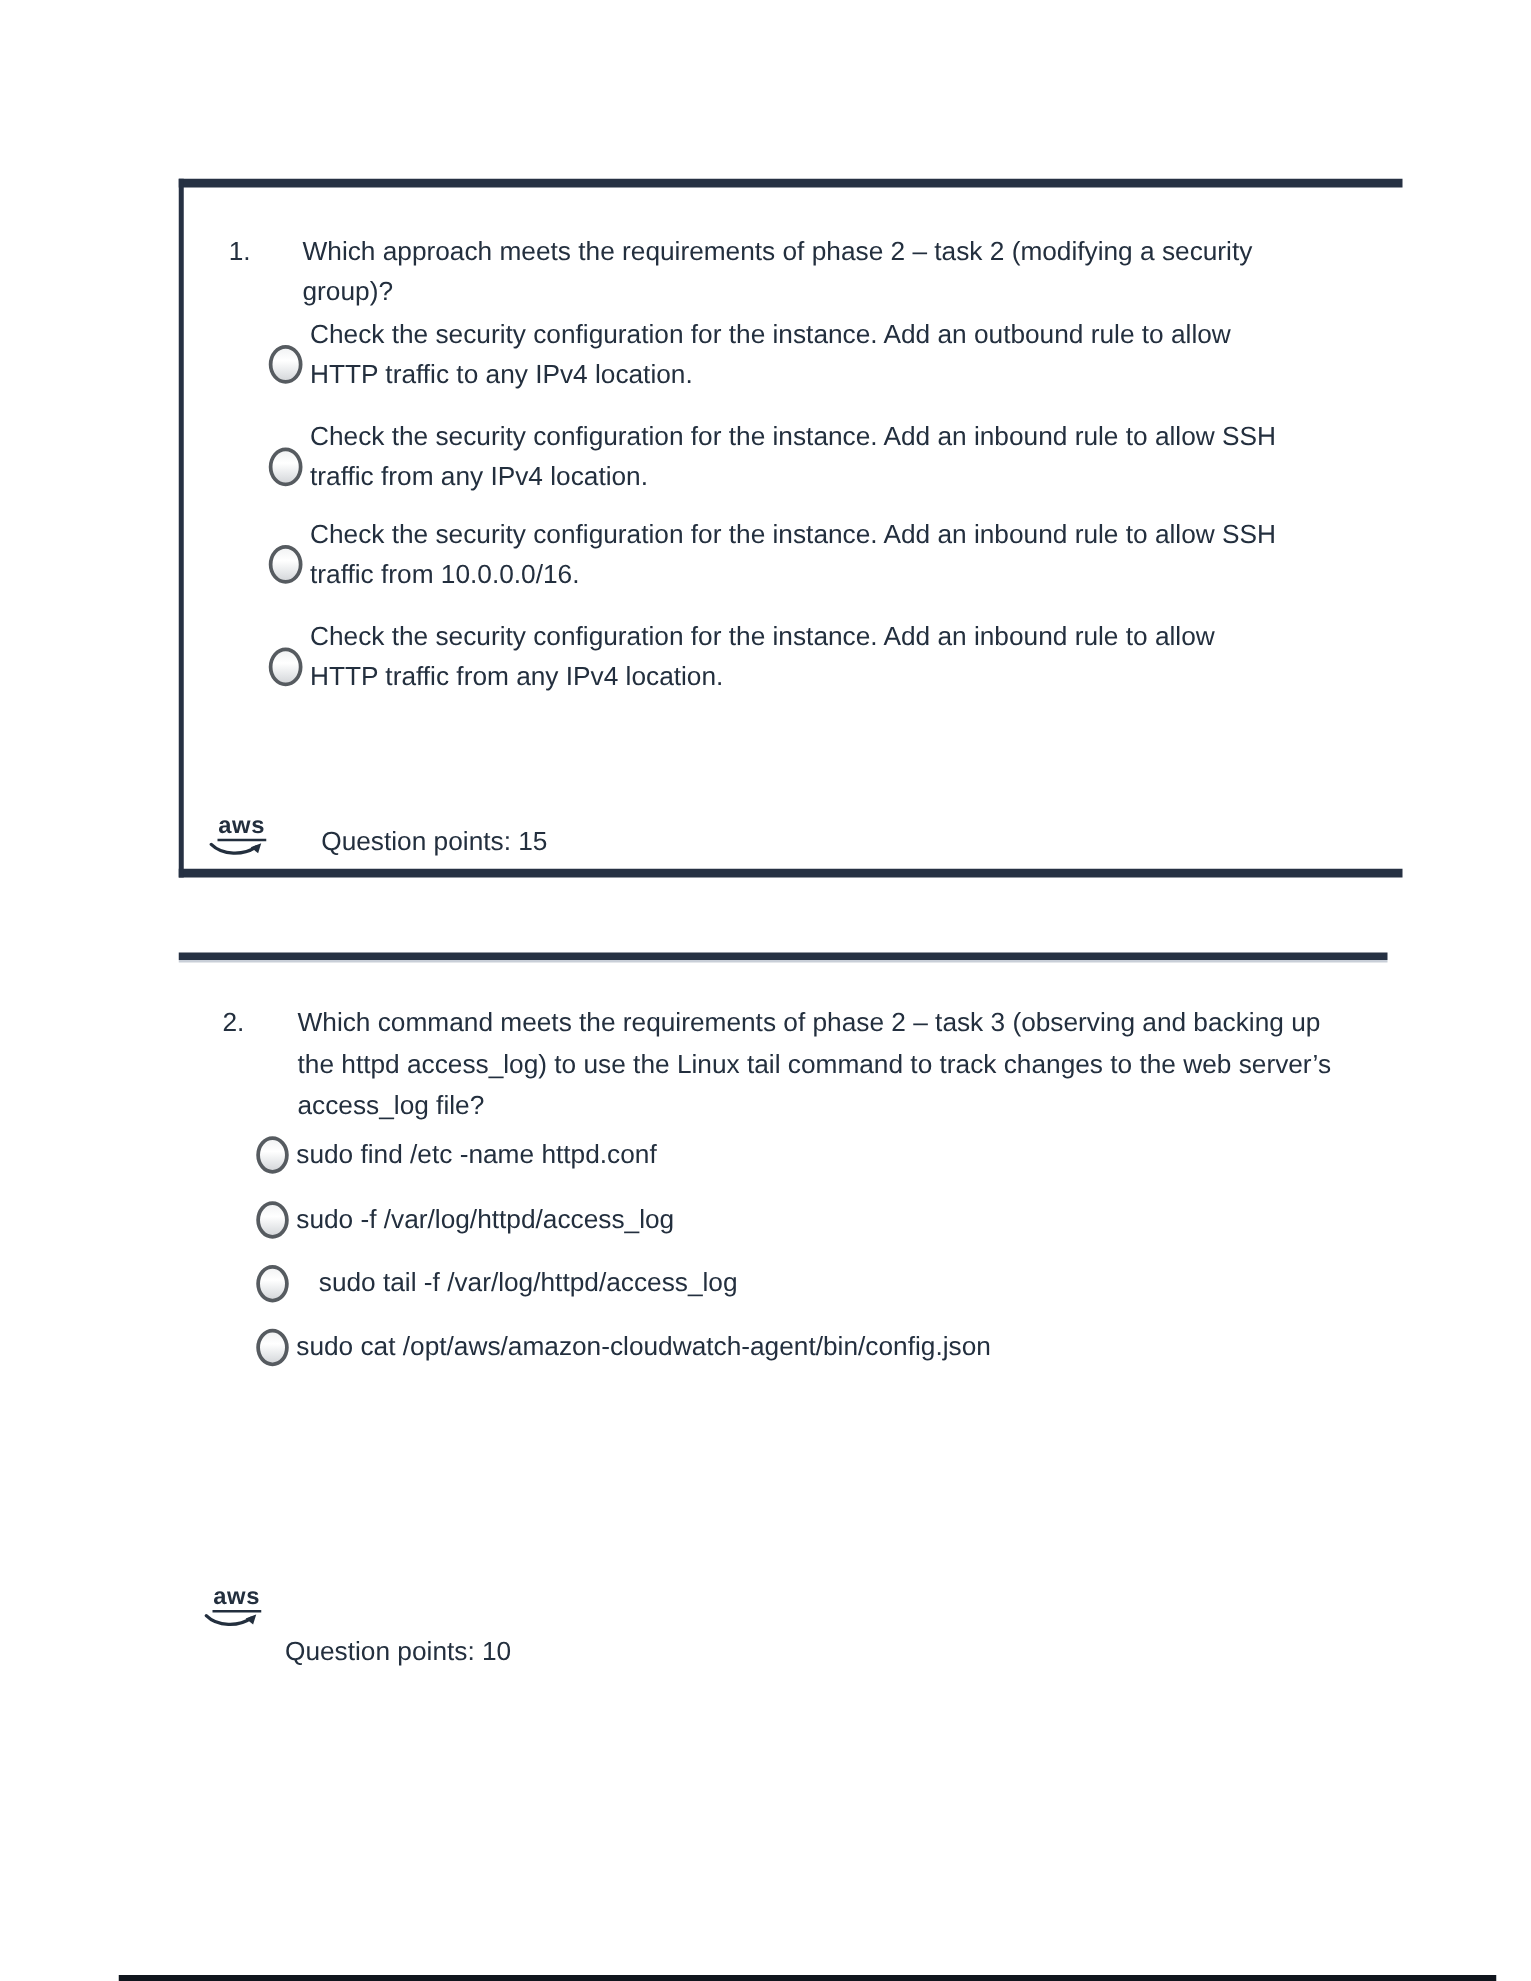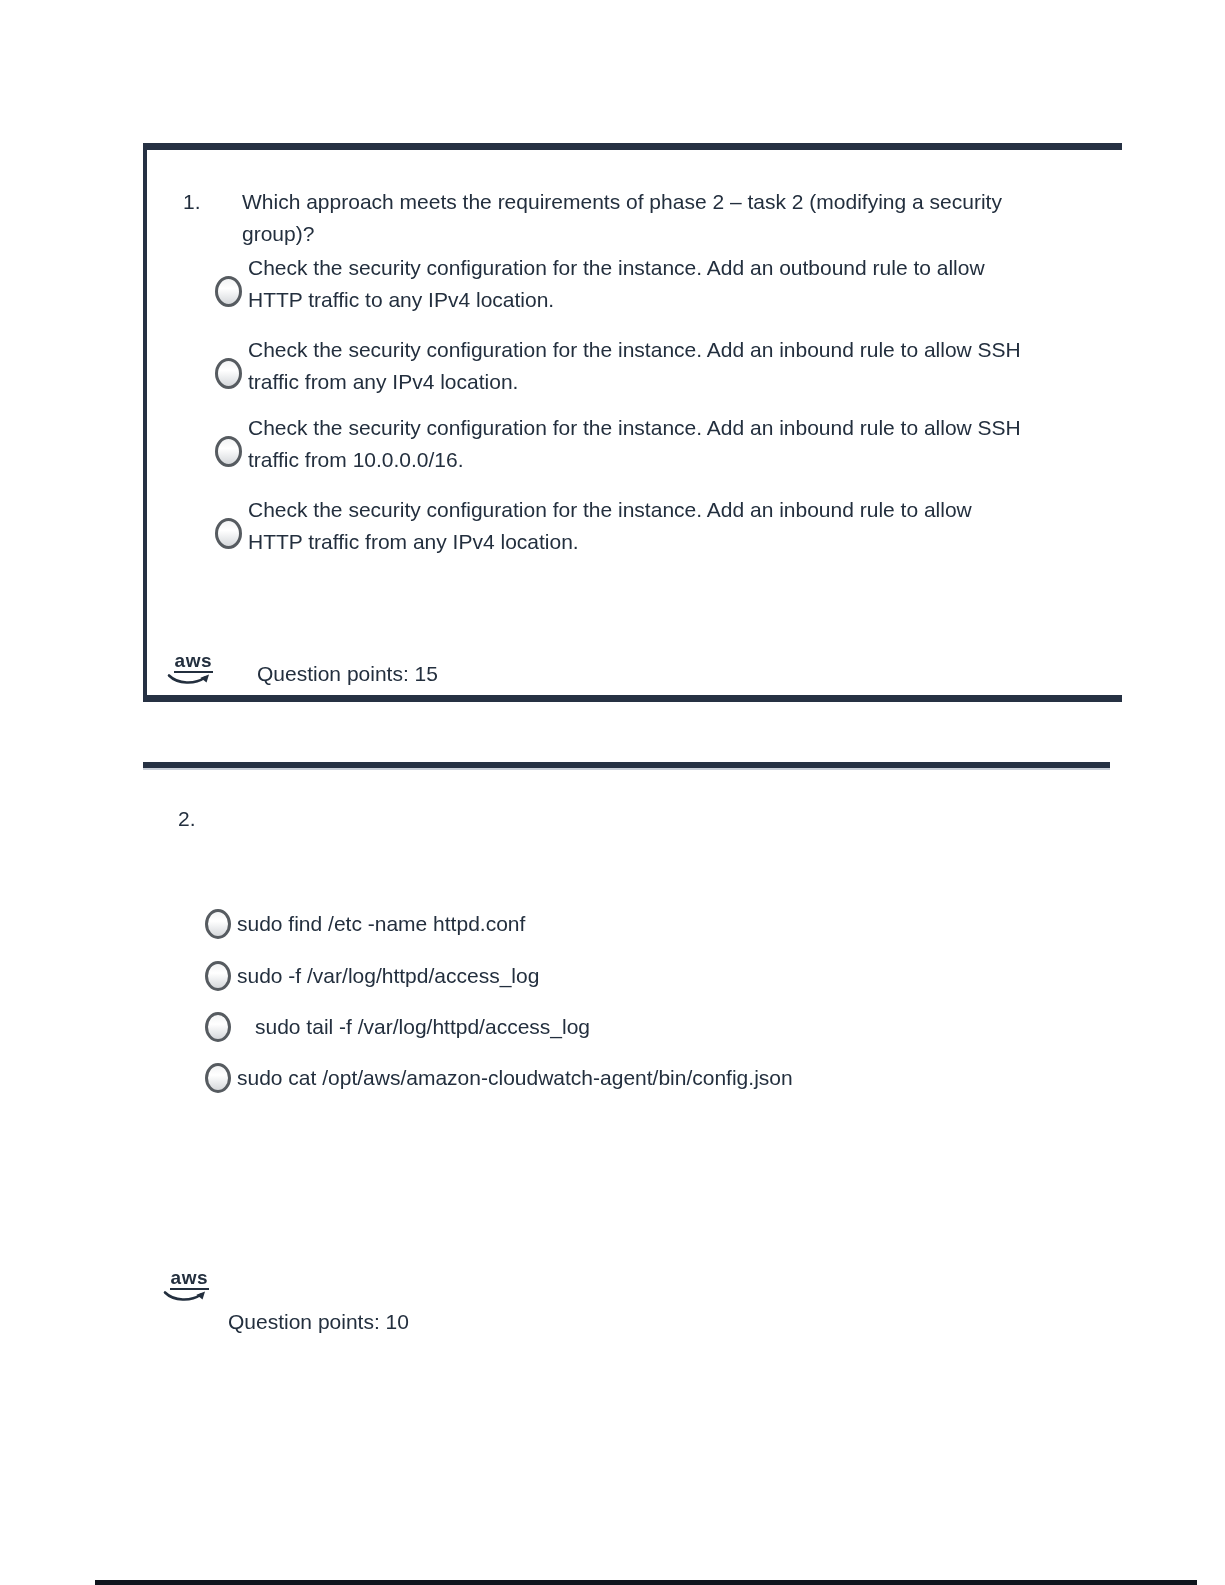--- a/index.html
+++ b/index.html
@@ -163,20 +163,23 @@
     <svg class="aws-smile" width="44" height="13" viewBox="0 0 44 13">
       <path d="M2 2.5 C 11 11.5, 28 11.5, 38 4.5" fill="none" stroke="#232f3e" stroke-width="2.6" stroke-linecap="round"></path>
       <path d="M42 1.5 L33.5 4.8 L39.5 9.5 Z" fill="#232f3e"></path>
     </svg>
   </div>
   <span class="points-text" style="left:233px; top:661px;margin-left:24px;">Question points: 15</span>
 
   <div class="divider"></div>
 
   <span class="q-number" style="left:178px; top:802px; line-height:33px;">2.</span>
+  <div class="q-text" style="left:210px; top:802px; width:900px; line-height:33px;">Which command meets the requirements of phase 2 – task 3 (observing and backing up
+the httpd access_log) to use the Linux tail command to track changes to the web server’s
+access_log file?</div>
 
   <div class="option-row single" style="left:205px; top:909px;">
     <span class="radio"></span>
     <span class="option-text">sudo find /etc -name httpd.conf</span>
   </div>
   <div class="option-row single" style="left:205px; top:961px;">
     <span class="radio"></span>
     <span class="option-text">sudo -f /var/log/httpd/access_log</span>
   </div>
   <div class="option-row single" style="left:205px; top:1012px;gap:24px;">

